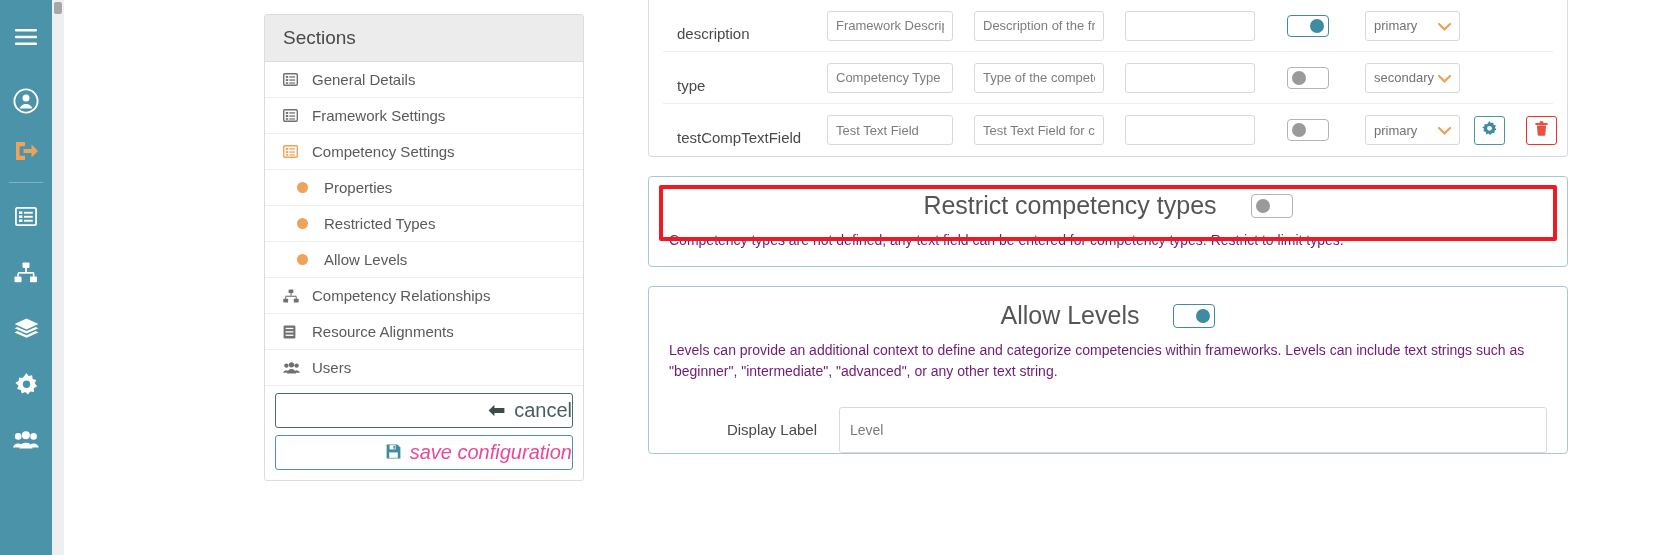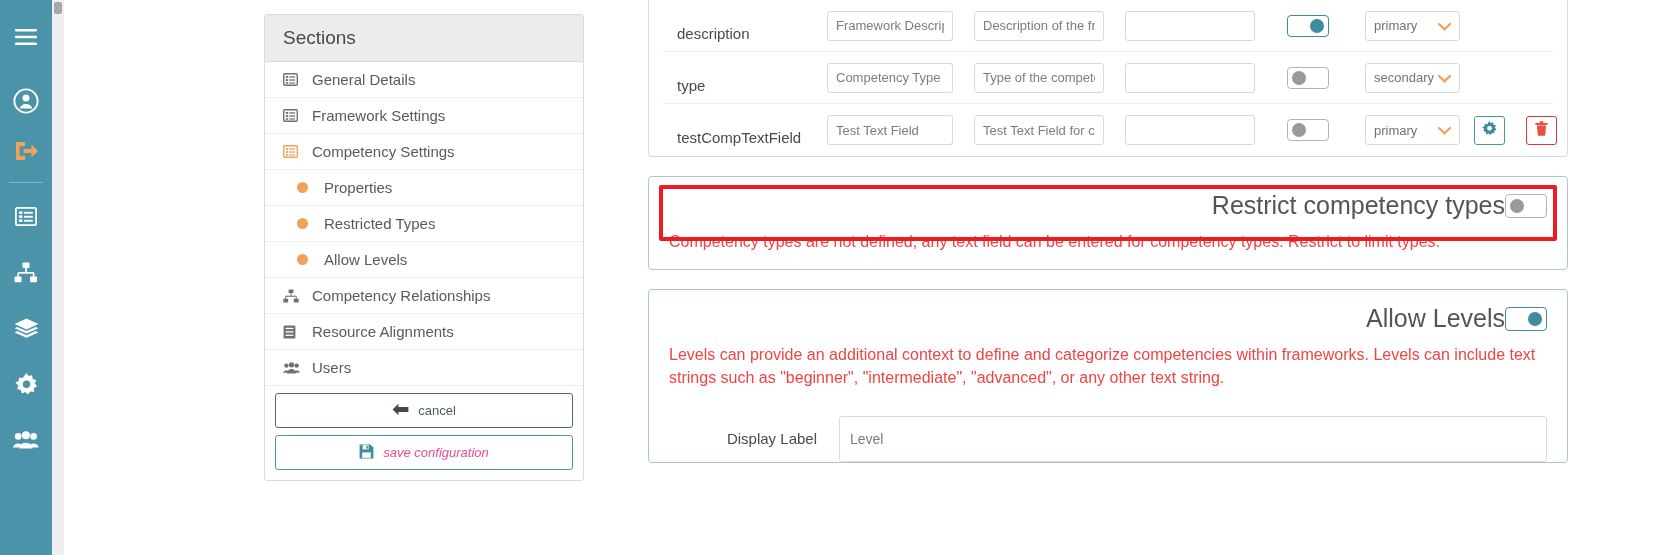--- a/index.html
+++ b/index.html
@@ -78,23 +78,23 @@
   .sec-item.sub { padding-left: 30px; }
   .dot { width: 11px; height: 11px; border-radius: 50%; background: #efa25a; display:block; margin-left:2px;}
   .sec-btn-wrap { padding: 7px 10px 0 10px; }
   .sec-btn-wrap.last { padding-bottom: 10px; }
   .btn-outline {
     width: 100%;
     height: 35px;
     border: 1px solid #4d6a6e;
     border-radius: 3px;
     background: #fff;
-    display: flex; align-items: center; justify-content: center;
+    display: flex; align-items: center; justify-content: flex-end;
     gap: 9px;
-    font-size: 13px; color: #4a5c5e;
+    font-size: 20px; color: #4a5c5e;
     cursor: pointer;
   }
   .btn-outline.teal { border-color: #4a93a8; color: #ec4899; font-style: italic; }
 
   
   .main-col { position: absolute; left: 584px; top: 0; width: 920px; }
 
   
   .table-card {
     border: 1px solid #d7dcdd;
@@ -166,26 +166,27 @@
 
   
   .panel {
     border: 1px solid #a8c9d2;
     border-radius: 4px;
     background: #fff;
     margin-top: 19px;
     position: relative;
   }
   .panel-head {
-    display: flex; align-items: center; justify-content: flex-end;
+    display: flex; align-items: center; justify-content: center;
     padding: 14px 20px 10px 20px;
+    gap: 34px;
   }
   .panel-title { font-size: 25px; color: #555555; font-weight: normal; }
   .panel-desc {
-    font-size: 16px; color: #ef4444; line-height: 1.45;
+    font-size: 14px; color: #701a75; line-height: 1.45;
     padding: 0 20px 16px 20px;
   }
   .hl-box {
     position: absolute; left: 10px; top: 8px; right: 10px; height: 56px;
     border: 4px solid #ed1c24; border-radius: 2px; pointer-events: none;
   }
   .field-row {
     display: flex; align-items: center; padding: 0 20px 0 20px; margin-top: 10px;
   }
   .field-label { width: 170px; flex: 0 0 170px; text-align: right; padding-right: 22px; font-size: 15px; color: #4a4a4a; }

